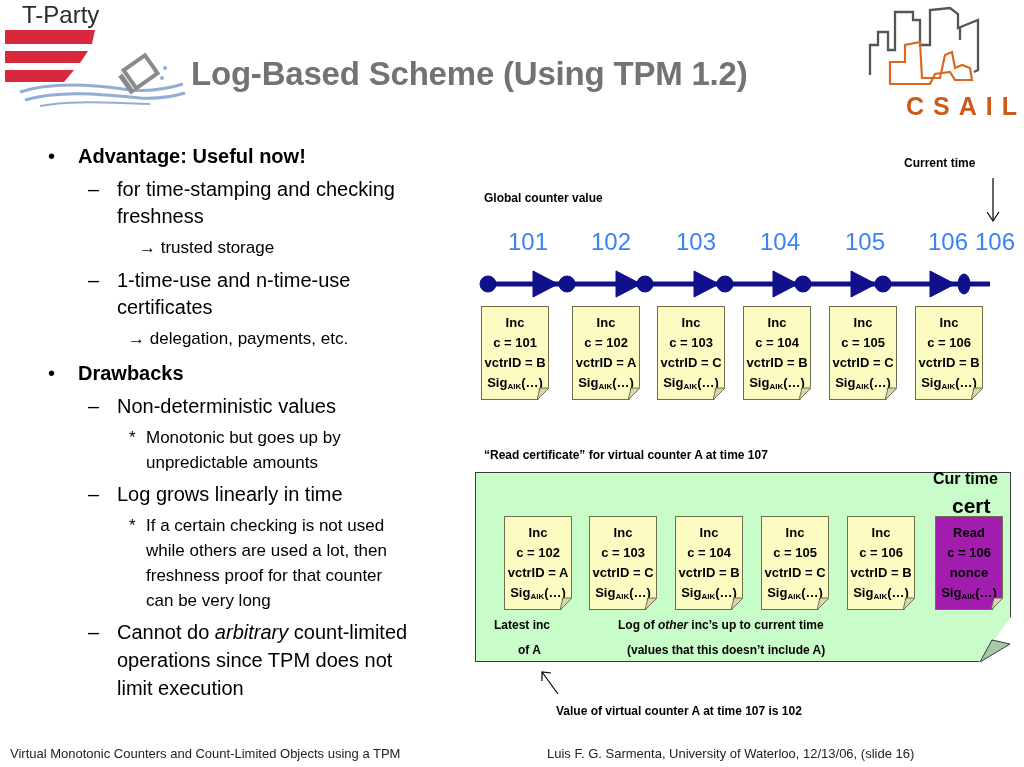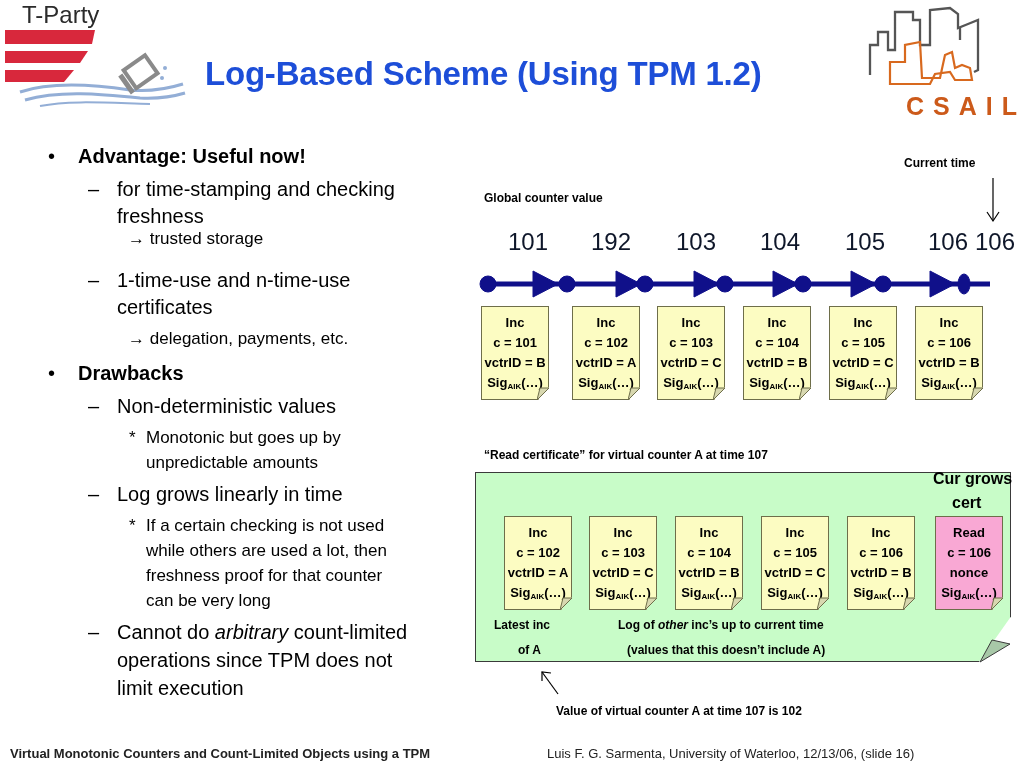--- a/index.html
+++ b/index.html
@@ -1,42 +1,42 @@
 <!DOCTYPE html>
 <html><head>
 <meta charset="utf-8">
 <style>
   html, body { margin:0; padding:0; background:#ffffff; }
   body { width:1024px; height:767px; position:relative; overflow:hidden; font-family:"Liberation Sans", sans-serif; color:#000; }
   .abs { position:absolute; }
   
-  .title { left:205px; top:55px; font-size:33px; font-weight:bold; color:#1d4ed8; white-space:nowrap; letter-spacing:-0.2px; }
+  .title { left:191px; top:55px; font-size:33px; font-weight:bold; color:#737373; white-space:nowrap; letter-spacing:-0.2px; }
   
   .logo-left { left:0; top:0; width:190px; height:115px; }
   .logo-right { left:850px; top:0; width:174px; height:125px; }
   .tparty-text { left:22px; top:1px; font-size:24px; color:#2b2b2b; }
   .csail-text { left:906px; top:92px; font-size:25px; font-weight:bold; color:#cc5a1a; letter-spacing:9px; }
   
   .bullets { left:0; top:0; }
   .line { position:absolute; white-space:nowrap; }
   .l1 { font-size:20px; font-weight:bold; left:78px; }
   .l1 .mark { position:absolute; left:-30px; font-weight:normal; }
   .l2 { font-size:20px; left:117px; }
   .l2 .mark { position:absolute; left:-29px; }
   .l3 { font-size:17px; left:128px; }
   .l3s { font-size:17px; left:146px; }
   .l3s .mark { position:absolute; left:-17px; }
   
   .lbl { font-size:12px; font-weight:bold; white-space:nowrap; }
-  .num { font-size:24px; color:#0f172a; }
+  .num { font-size:24px; color:#3b82f6; }
   
   .cert { position:absolute; width:68px; height:94px; background:#fcfcc2; border:1px solid #6e6e4a; box-sizing:border-box;
           text-align:center; font-size:13px; font-weight:bold; line-height:20px; padding-top:6px;
           clip-path: polygon(0 0,100% 0,100% 86%,84% 100%,0 100%); }
-  .cert.pink { background:#f9a8d4; }
+  .cert.pink { background:#a21caf; }
   .fold { position:absolute; width:12px; height:14px; }
   .cert sub { font-size:8px; vertical-align:-2px; line-height:0; }
   .greenbox { left:475px; top:472px; width:536px; height:190px; background:#c8fcc8; border:1.5px solid #3a3a3a; box-sizing:border-box;
               clip-path: polygon(0 0,100% 0,100% 76%,94% 100%,0 100%); }
   .footer { font-size:13px; color:#222; white-space:nowrap; top:746px; }
 </style>
 </head>
 <body>
 
 <div class="abs logo-left">
@@ -65,21 +65,21 @@
   </svg>
 </div>
 <div class="abs csail-text">CSAIL</div>
 
 <div class="abs title">Log-Based Scheme (Using TPM 1.2)</div>
 
 <div class="abs bullets">
   <div class="line l1" style="top:145px;"><span class="mark">•</span><span>Advantage: Useful now!</span></div>
   <div class="line l2" style="top:178px;"><span class="mark">–</span><span>for time-stamping and checking</span></div>
   <div class="line l2" style="top:205px;"><span>freshness</span></div>
-  <div class="line l3" style="top:229px;"><span>→</span> <span>trusted storage</span></div>
+  <div class="line l3" style="top:238px;margin-left:11px;"><span>→</span> <span>trusted storage</span></div>
   <div class="line l2" style="top:269px;"><span class="mark">–</span><span>1-time-use and n-time-use</span></div>
   <div class="line l2" style="top:296px;"><span>certificates</span></div>
   <div class="line l3" style="top:329px;"><span>→</span> <span>delegation, payments, etc.</span></div>
   <div class="line l1" style="top:362px;"><span class="mark">•</span><span>Drawbacks</span></div>
   <div class="line l2" style="top:395px;"><span class="mark">–</span><span>Non-deterministic values</span></div>
   <div class="line l3s" style="top:428px;"><span class="mark">*</span><span>Monotonic but goes up by</span></div>
   <div class="line l3s" style="top:453px;"><span>unpredictable amounts</span></div>
   <div class="line l2" style="top:483px;"><span class="mark">–</span><span>Log grows linearly in time</span></div>
   <div class="line l3s" style="top:516px;"><span class="mark">*</span><span>If a certain checking is not used</span></div>
   <div class="line l3s" style="top:541px;"><span>while others are used a lot, then</span></div>
@@ -91,21 +91,21 @@
 </div>
 
 <div class="abs lbl" style="left:904px; top:156px;">Current time</div>
 <svg class="abs" style="left:985px; top:176px;" width="16" height="50">
   <line x1="8" y1="2" x2="8" y2="44" stroke="#000" stroke-width="1.2"></line>
   <polyline points="2,36 8,45 14,36" fill="none" stroke="#000" stroke-width="1.2"></polyline>
 </svg>
 <div class="abs lbl" style="left:484px; top:191px;">Global counter value</div>
 
 <div class="abs num" style="left:508px; top:228px;">101</div>
-<div class="abs num" style="left:591px; top:228px;">192</div>
+<div class="abs num" style="left:591px; top:228px;">102</div>
 <div class="abs num" style="left:676px; top:228px;">103</div>
 <div class="abs num" style="left:760px; top:228px;">104</div>
 <div class="abs num" style="left:845px; top:228px;">105</div>
 <div class="abs num" style="left:928px; top:228px;">106</div>
 <div class="abs num" style="left:975px; top:228px;">106</div>
 
 <svg class="abs" style="left:470px; top:266px;" width="554" height="40">
   <g fill="#10108a" stroke="#10108a">
     <line x1="18" y1="18" x2="520" y2="18" stroke-width="5"></line>
     <circle cx="18" cy="18" r="8"></circle>
@@ -179,22 +179,22 @@
     <svg class="fold" style="left: 971px; top: 386px;">
       <polygon points="0,14 12,2 3,2" fill="#d8d8b0" stroke="#6e6e4a" stroke-width="1"></polygon>
     </svg>
   </div>
 
 <div class="abs lbl" style="left:484px; top:448px;">“Read certificate” for virtual counter A at time 107</div>
 <div class="abs greenbox"></div>
 <svg class="abs" style="left:978px; top:612px;" width="36" height="52">
   <polygon points="2,50 32,32 14,28" fill="#a8c8a8" stroke="#3a3a3a" stroke-width="1"></polygon>
 </svg>
-<div class="abs lbl" style="left:933px; top:470px; font-size:16px;">Cur grows</div>
-<div class="abs lbl" style="left:952px; top:494px; font-size:16px;">cert</div>
+<div class="abs lbl" style="left:933px; top:470px; font-size:16px;">Cur time</div>
+<div class="abs lbl" style="left:952px; top:494px; font-size:21px;">cert</div>
 
 <div id="read-row">
     <div class="cert" style="left: 504px; top: 516px;">
       <div>Inc</div>
       <div>c = 102</div>
       <div>vctrID = A</div>
       <div><span>Sig</span><sub>AIK</sub><span>(…)</span></div>
     </div>
     <svg class="fold" style="left: 560px; top: 596px;">
       <polygon points="0,14 12,2 3,2" fill="#d8d8b0" stroke="#6e6e4a" stroke-width="1"></polygon>
@@ -250,14 +250,14 @@
 <div class="abs lbl" style="left:518px; top:643px;">of A</div>
 <div class="abs lbl" style="left:618px; top:618px;"><span>Log of </span><i>other</i><span> inc’s up to current time</span></div>
 <div class="abs lbl" style="left:627px; top:643px;">(values that this doesn’t include A)</div>
 
 <svg class="abs" style="left:538px; top:668px;" width="24" height="28">
   <line x1="20" y1="26" x2="4" y2="4" stroke="#000" stroke-width="1.2"></line>
   <polyline points="4,13 4,4 13,5" fill="none" stroke="#000" stroke-width="1.2"></polyline>
 </svg>
 <div class="abs lbl" style="left:556px; top:704px;">Value of virtual counter A at time 107 is 102</div>
 
-<div class="abs footer" style="left:10px;font-weight:bold;">Virtual Monotonic Counters and Count-Limited Objects using a TPM</div>
+<div class="abs footer" style="left:10px;">Virtual Monotonic Counters and Count-Limited Objects using a TPM</div>
 <div class="abs footer" style="left:547px;">Luis F. G. Sarmenta, University of Waterloo, 12/13/06, (slide 16)</div>
 
 </body></html>

